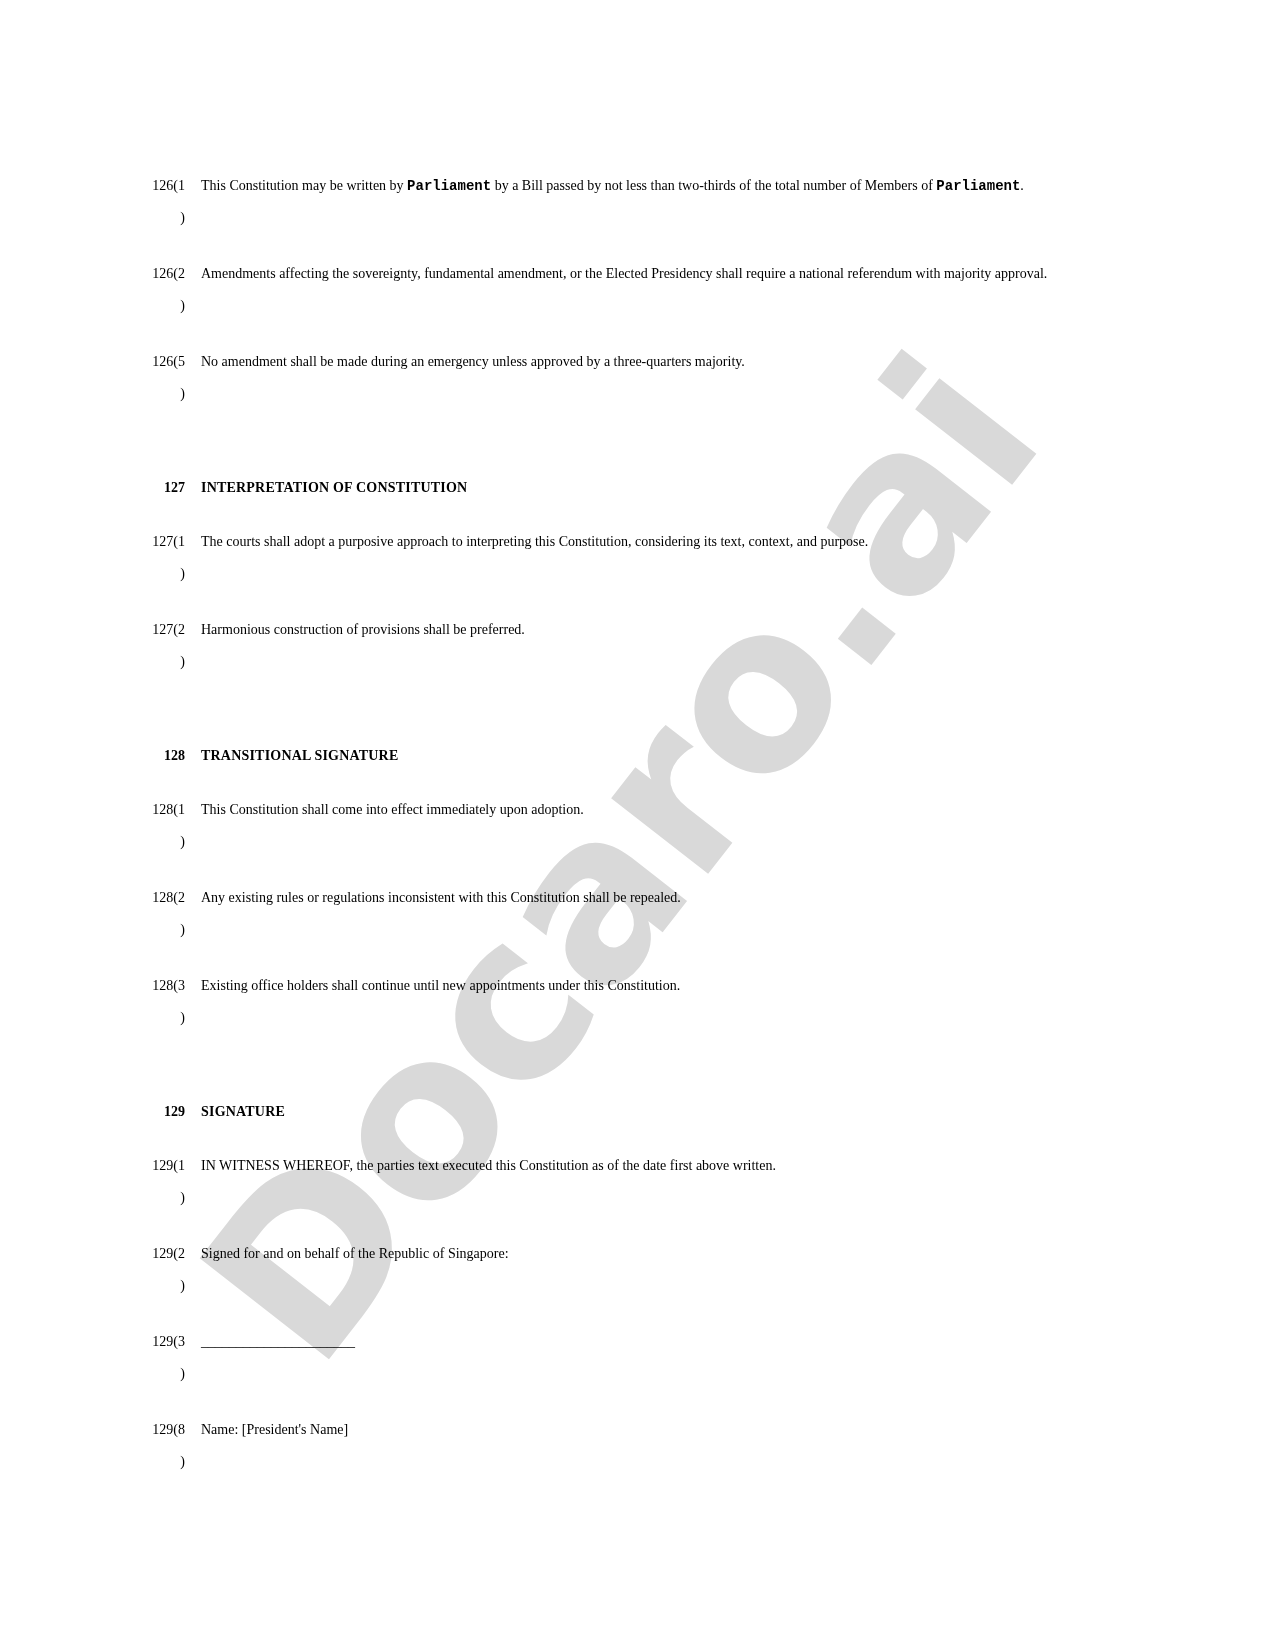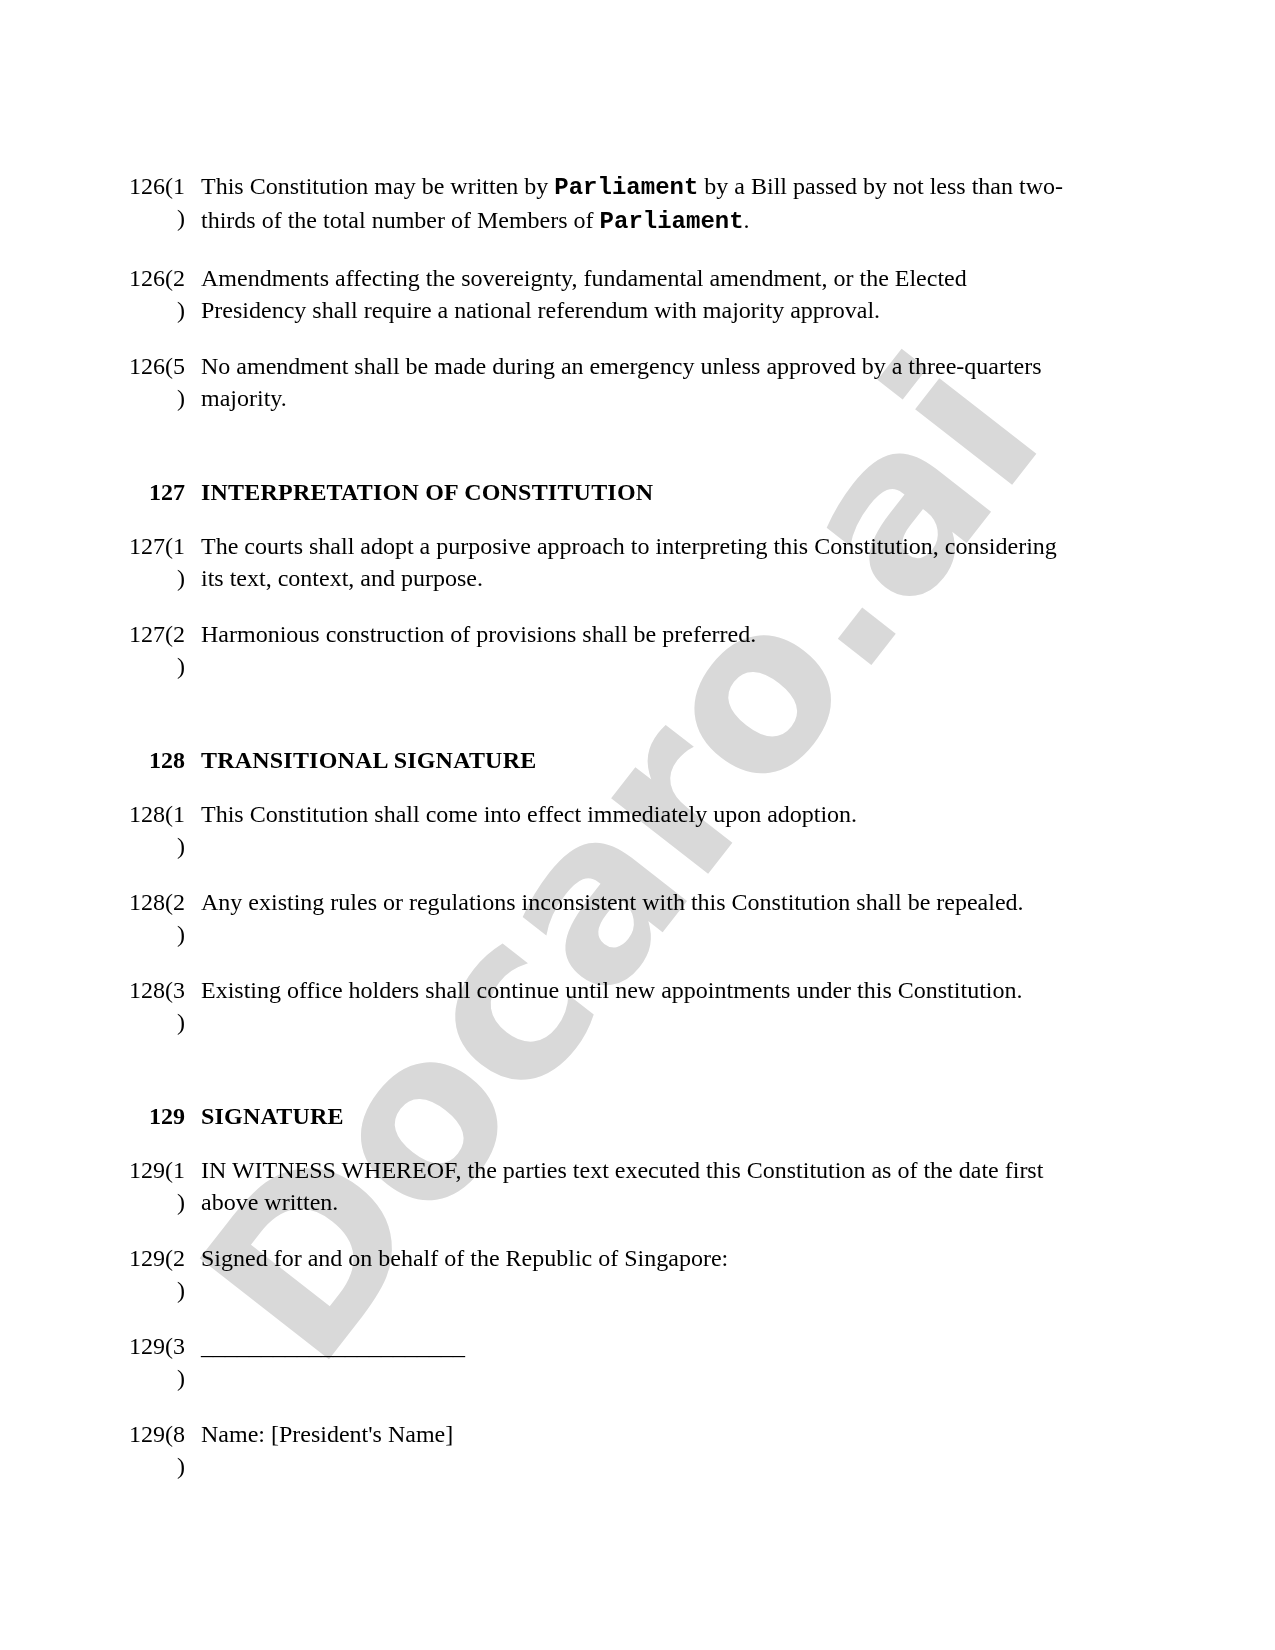--- a/index.html
+++ b/index.html
@@ -28,21 +28,21 @@
     letter-spacing: -0.01em;
     color: #d9d9d9;
     white-space: nowrap;
     z-index: 0;
     user-select: none;
   }
   .content {
     position: relative;
     z-index: 1;
     padding: 170px 99px 0 110px;
-    font-size: 24px;
+    font-size: 14px;
     line-height: 32px;
   }
   .block {
     display: flex;
     align-items: flex-start;
   }
   .block .num {
     flex: 0 0 75px;
     width: 75px;
     text-align: right;

